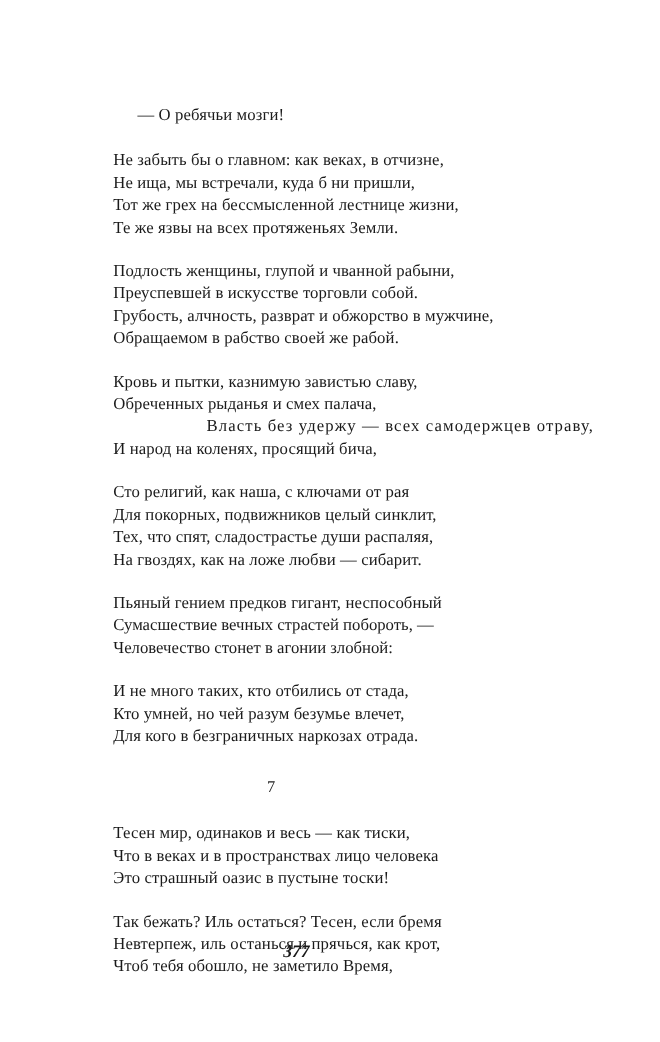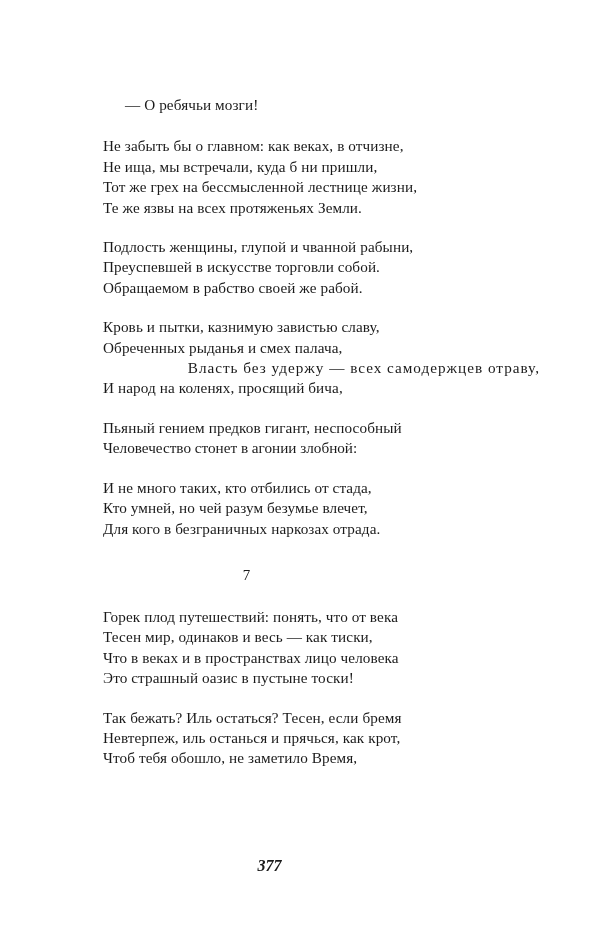--- a/index.html
+++ b/index.html
@@ -80,46 +80,53 @@
   <div class="stanza">
     <div class="line">Не забыть бы о главном: как веках, в отчизне,</div>
     <div class="line">Не ища, мы встречали, куда б ни пришли,</div>
     <div class="line">Тот же грех на бессмысленной лестнице жизни,</div>
     <div class="line">Те же язвы на всех протяженьях Земли.</div>
   </div>
 
   <div class="stanza">
     <div class="line">Подлость женщины, глупой и чванной рабыни,</div>
     <div class="line">Преуспевшей в искусстве торговли собой.</div>
+    <div class="line">Грубость, алчность, разврат и обжорство в мужчине,</div>
     <div class="line">Обращаемом в рабство своей же рабой.</div>
   </div>
 
   <div class="stanza">
     <div class="line">Кровь и пытки, казнимую завистью славу,</div>
     <div class="line">Обреченных рыданья и смех палача,</div>
     <div class="line wide">Власть без удержу — всех самодержцев отраву,</div>
     <div class="line">И народ на коленях, просящий бича,</div>
   </div>
 
+  <div class="stanza">
+    <div class="line">Сто религий, как наша, с ключами от рая</div>
+    <div class="line">Для покорных, подвижников целый синклит,</div>
+    <div class="line">Тех, что спят, сладострастье души распаляя,</div>
+    <div class="line">На гвоздях, как на ложе любви — сибарит.</div>
+  </div>
 
   <div class="stanza">
     <div class="line">Пьяный гением предков гигант, неспособный</div>
+    <div class="line tight">Сумасшествие вечных страстей побороть, —</div>
     <div class="line tight">Человечество стонет в агонии злобной:</div>
   </div>
 
   <div class="stanza gap-lg">
     <div class="line">И не много таких, кто отбились от стада,</div>
     <div class="line">Кто умней, но чей разум безумье влечет,</div>
     <div class="line">Для кого в безграничных наркозах отрада.</div>
   </div>
 
   <div class="section-number">7</div>
 
   <div class="stanza">
-    <div class="line">Горек плод путешествий: понять, что от века</div>
     <div class="line">Тесен мир, одинаков и весь — как тиски,</div>
     <div class="line">Что в веках и в пространствах лицо человека</div>
     <div class="line">Это страшный оазис в пустыне тоски!</div>
   </div>
 
   <div class="stanza">
     <div class="line">Так бежать? Иль остаться? Тесен, если бремя</div>
     <div class="line">Невтерпеж, иль останься и прячься, как крот,</div>
     <div class="line">Чтоб тебя обошло, не заметило Время,</div>
 

